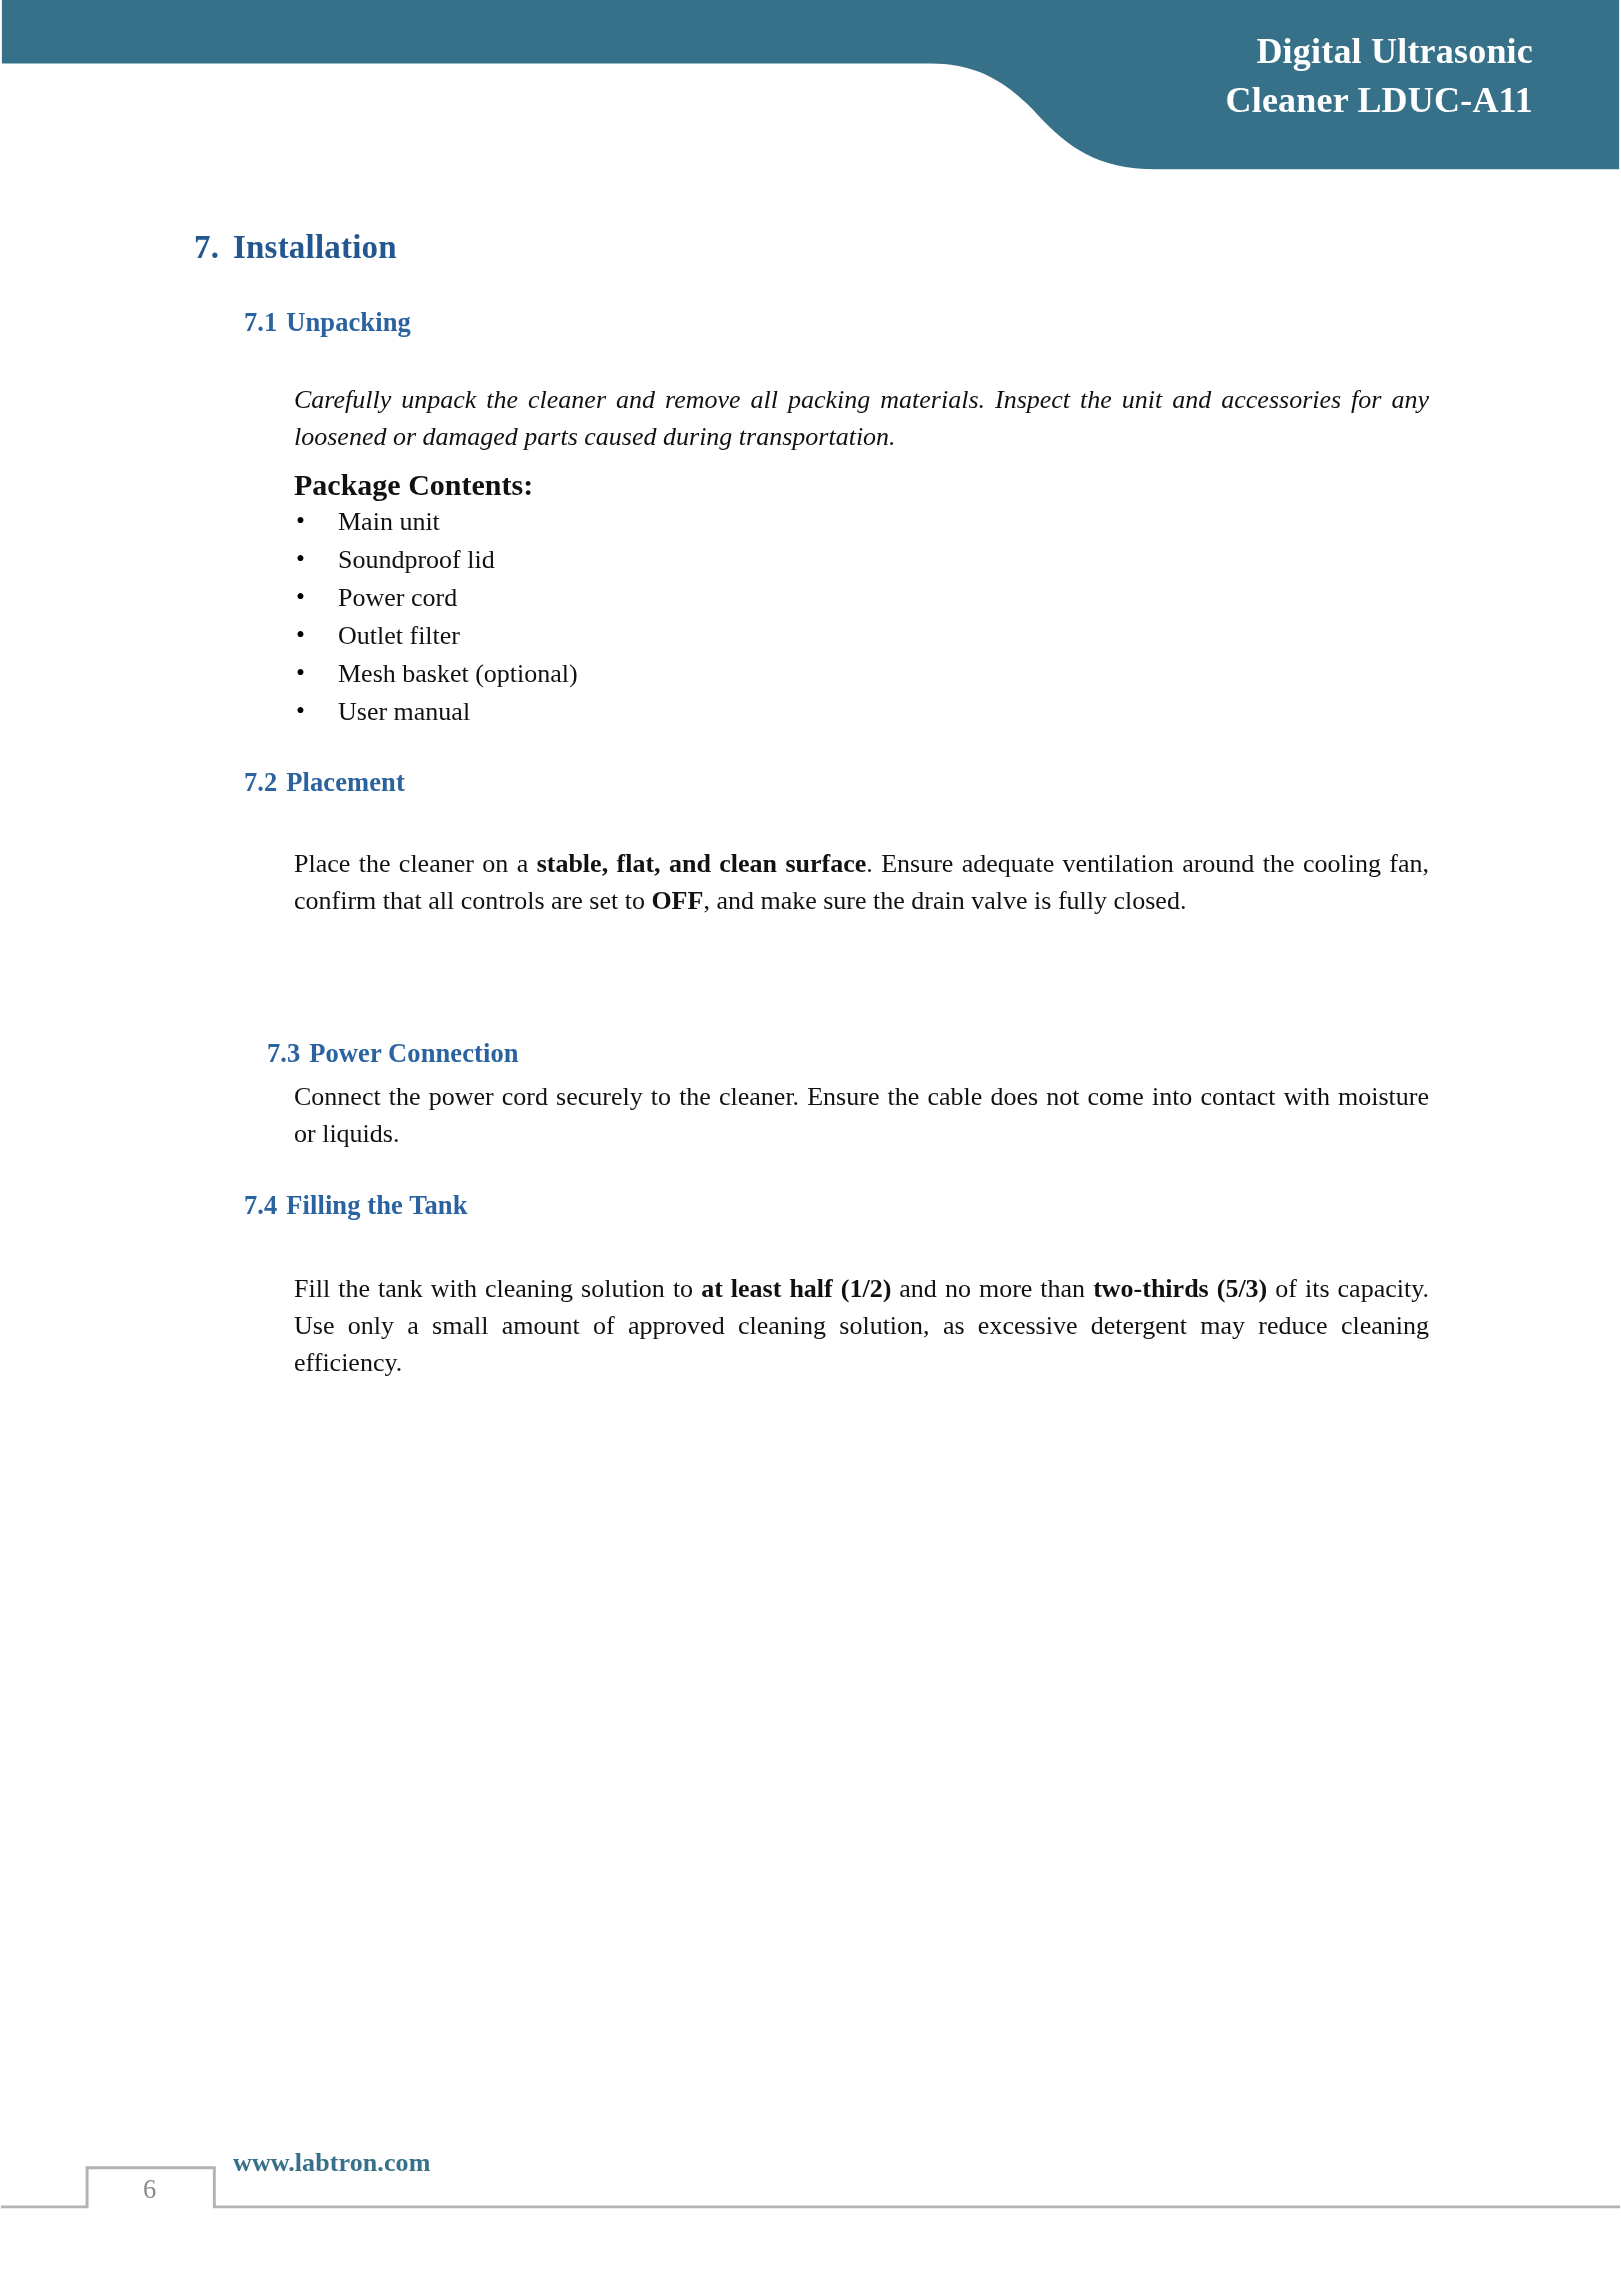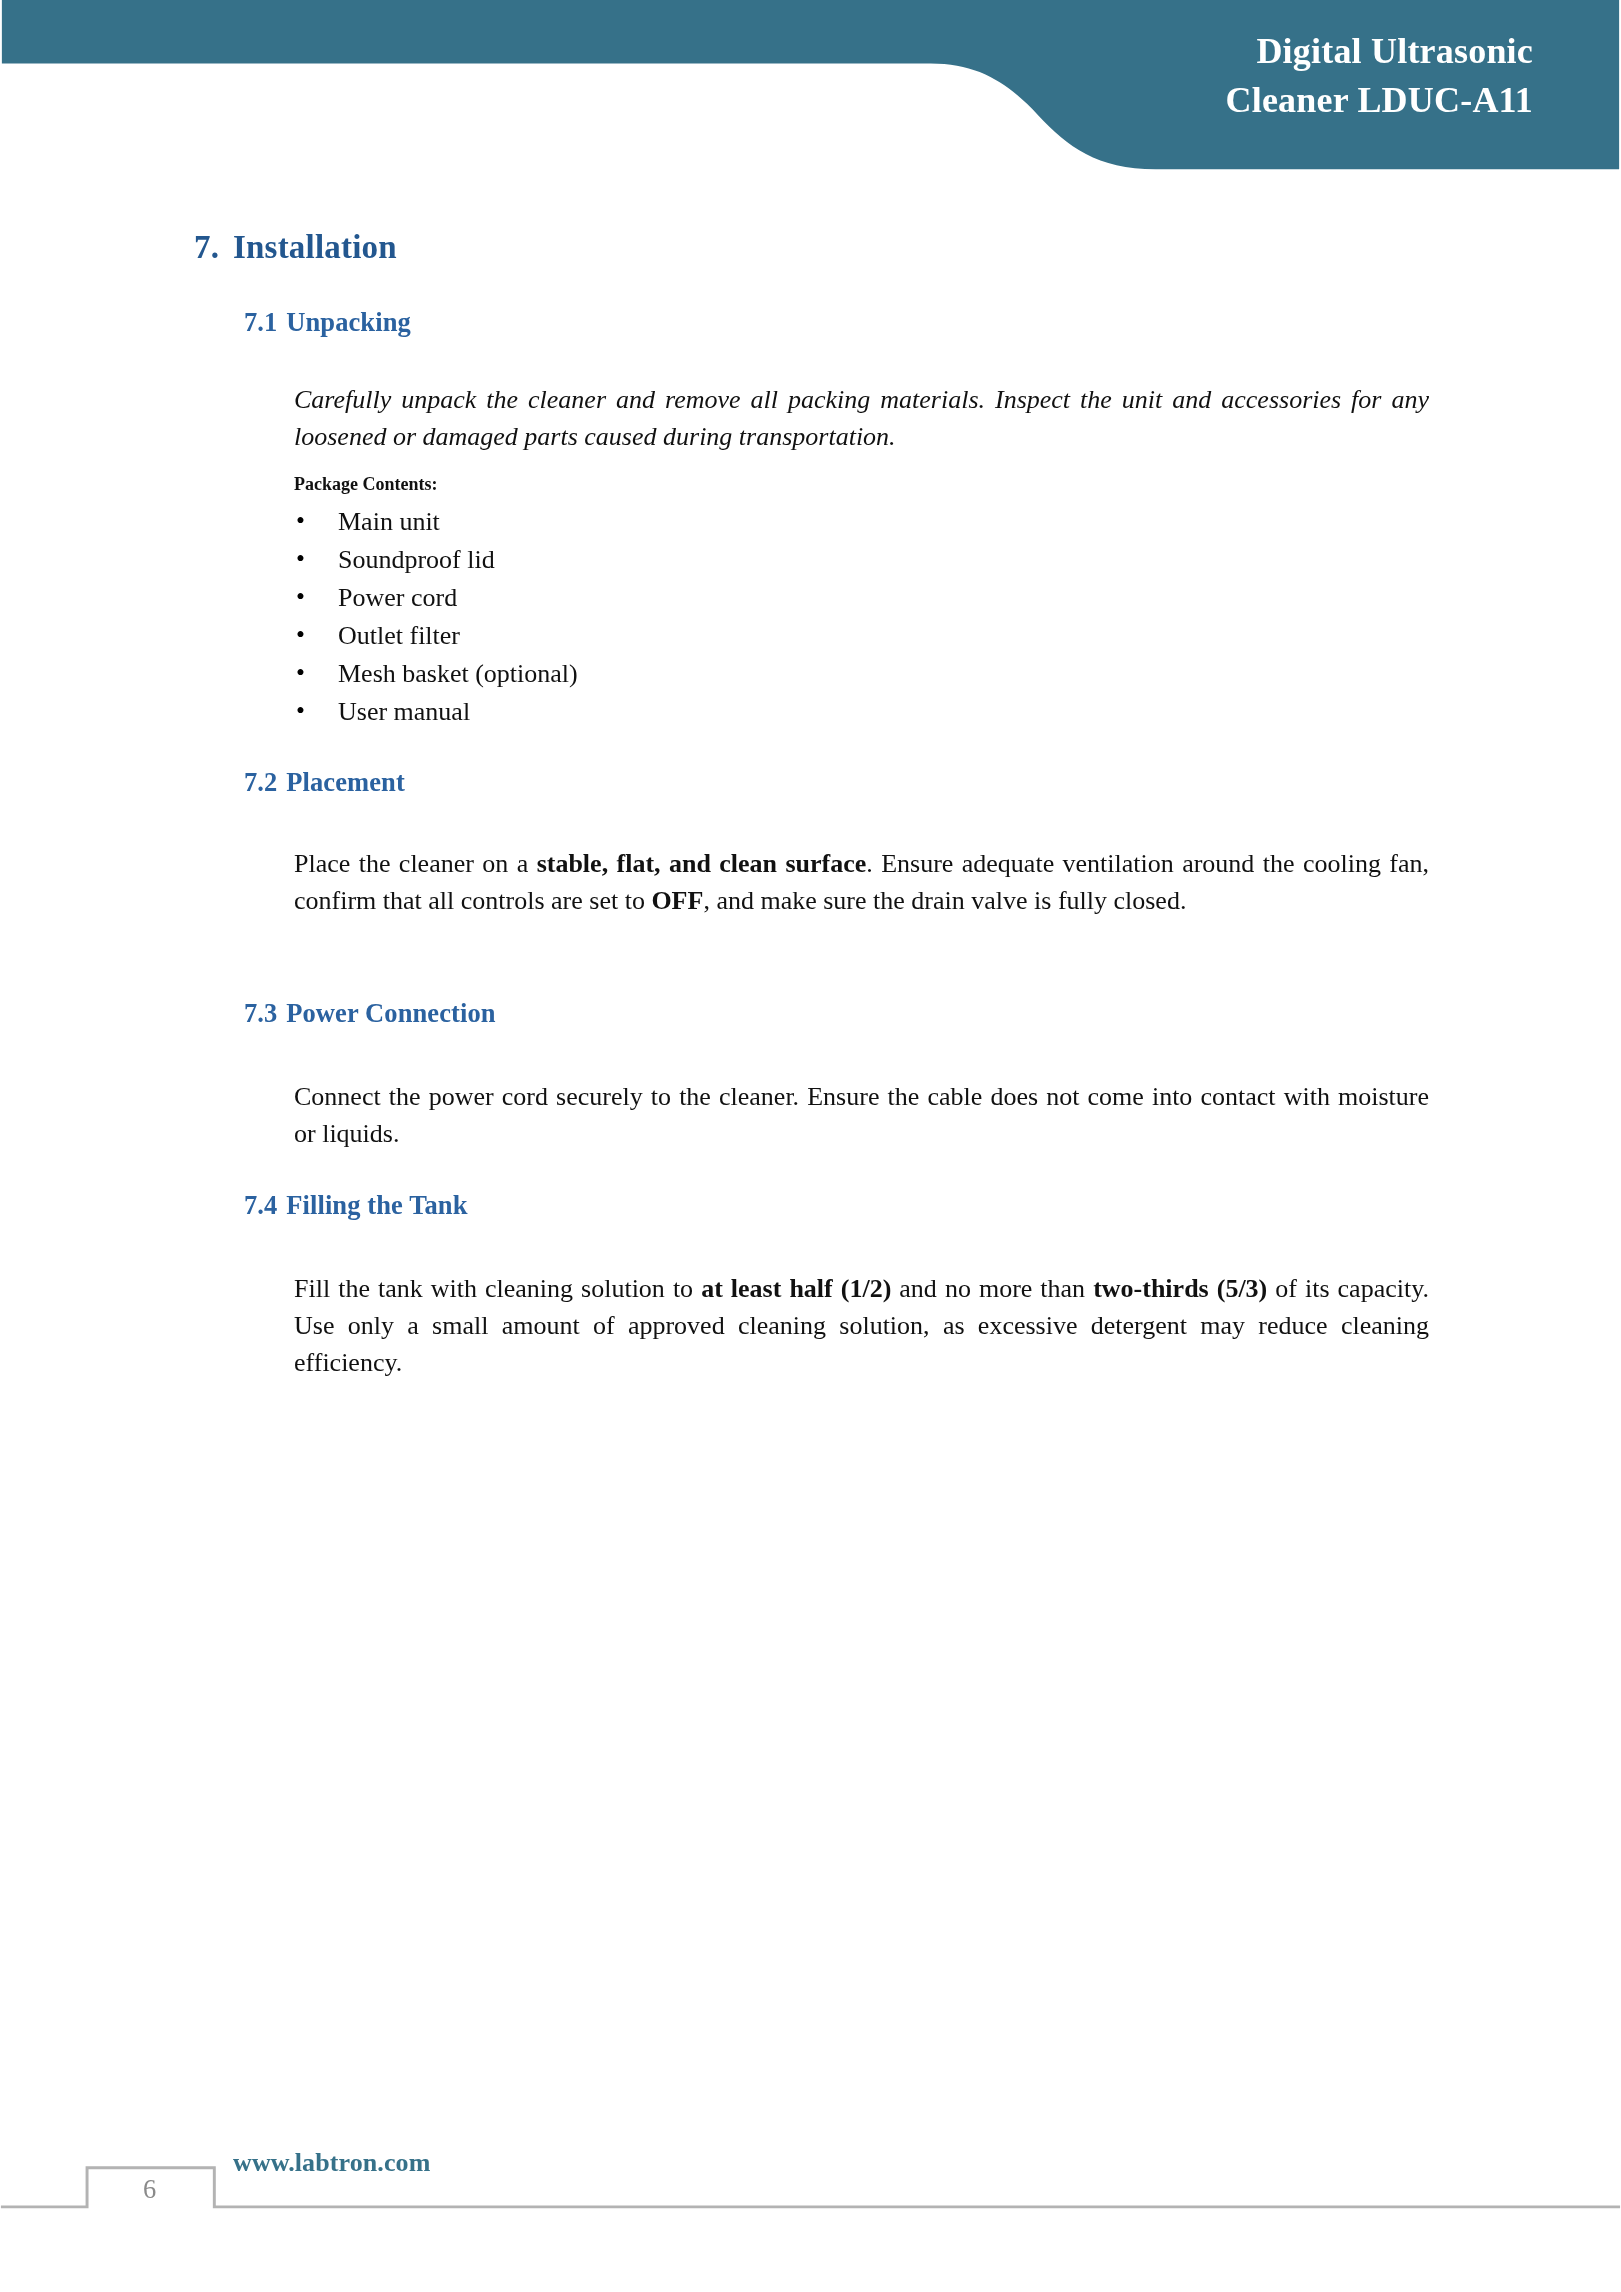--- a/index.html
+++ b/index.html
@@ -90,21 +90,21 @@
     text-align: justify;
     color: #111111;
     hyphens: none;
   }
   .para b { font-weight: bold; }
 
   .pkg-label {
     position: absolute;
     left: 294px;
     font-family: "Liberation Serif", serif;
-    font-size: 18px;
+    font-size: 30px;
     line-height: 37px;
     font-weight: bold;
     color: #111111;
   }
 
   ul.bullets {
     position: absolute;
     left: 294px;
     margin: 0;
     padding: 0;
@@ -195,21 +195,21 @@
     <li>Outlet filter</li>
     <li>Mesh basket (optional)</li>
     <li>User manual</li>
   </ul>
 
   <div class="h2" style="top:767px;">
     <span class="h2-num">7.2</span><span>Placement</span>
   </div>
   <div class="para" style="top:845px;">Place the cleaner on a <b>stable, flat, and clean surface</b>. Ensure adequate ventilation around the cooling fan, confirm that all controls are set to <b>OFF</b>, and make sure the drain valve is fully closed.</div>
 
-  <div class="h2" style="top:998px;">
+  <div class="h2" style="top:1038px;margin-left:23px;">
     <span class="h2-num">7.3</span><span>Power Connection</span>
   </div>
   <div class="para" style="top:1078px;">Connect the power cord securely to the cleaner. Ensure the cable does not come into contact with moisture or liquids.</div>
 
   <div class="h2" style="top:1190px;">
     <span class="h2-num">7.4</span><span>Filling the Tank</span>
   </div>
   <div class="para" style="top:1270px;">Fill the tank with cleaning solution to <b>at least half (1/2)</b> and no more than <b>two-thirds (5/3)</b> of its capacity. Use only a small amount of approved cleaning solution, as excessive detergent may reduce cleaning efficiency.</div>
 
 </div>

